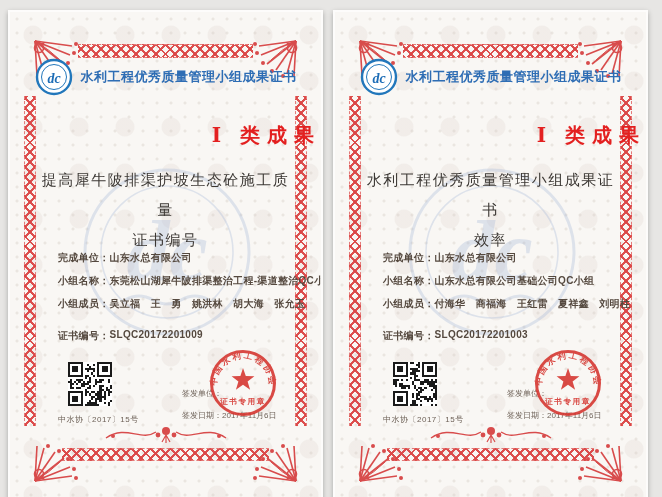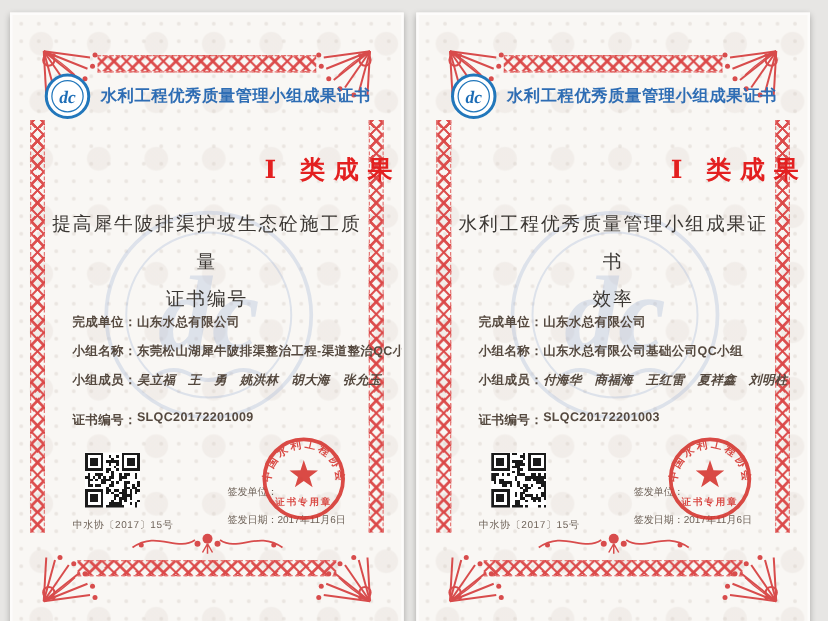--- a/index.html
+++ b/index.html
@@ -52,21 +52,21 @@
     font-size:20px;font-weight:bold;color:#e32020;letter-spacing:7px;}
   .title{position:absolute;top:153px;left:24px;right:24px;text-align:center;z-index:2;
     font-size:15px;font-weight:normal;color:#3b3733;letter-spacing:1.5px;line-height:30px;}
   
   .wm{position:absolute;left:67px;top:150px;width:180px;height:180px;opacity:.30;z-index:1;}
   
   .details{position:absolute;left:48px;right:16px;top:239px;z-index:2;
     font-size:10px;font-weight:600;color:#55493f;letter-spacing:.3px;}
   .drow{display:flex;margin-bottom:9px;white-space:nowrap;}
   .dlbl{flex:0 0 auto;}
-  .mcol .mline{margin-bottom:9px;font-style:italic;}
+  .mcol .mline{margin-bottom:9px;}
   
   .qr{position:absolute;left:58px;top:350px;width:44px;height:44px;background:#fff;z-index:2;}
   .docno{position:absolute;left:48px;top:402px;font-size:8px;color:#6e6258;letter-spacing:.5px;z-index:2;text-align:center;}
   .issue{position:absolute;left:172px;top:371px;font-size:8px;color:#6e6258;z-index:2;line-height:22px;white-space:nowrap;}
   .seal{position:absolute;left:198px;top:336px;width:70px;height:70px;z-index:3;opacity:.88;}
   .flourish{position:absolute;left:50%;top:410px;transform:translateX(-50%);z-index:2;}
 </style>
 </head>
 <body>
 

